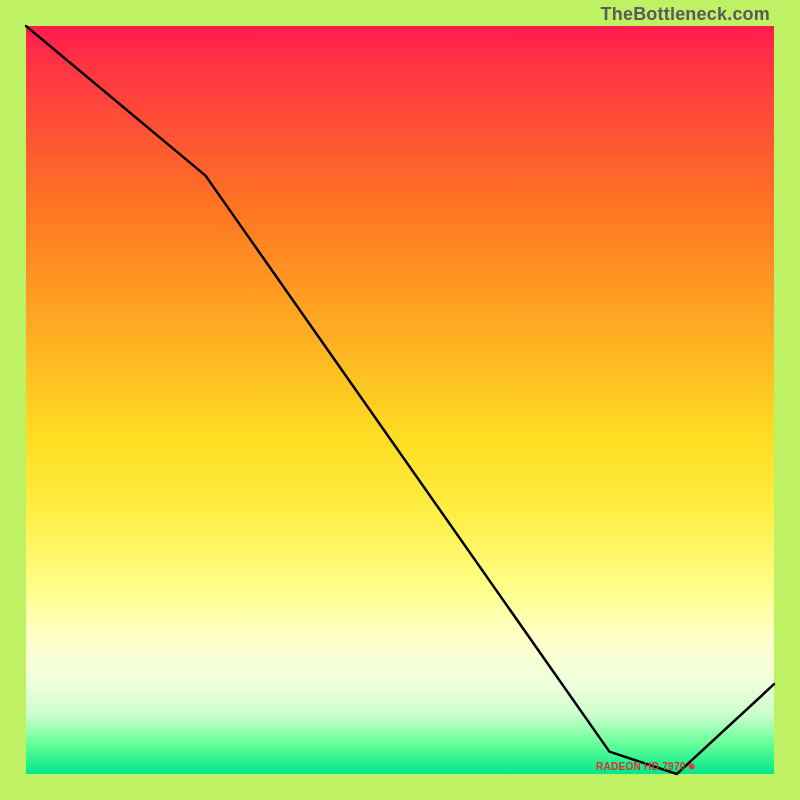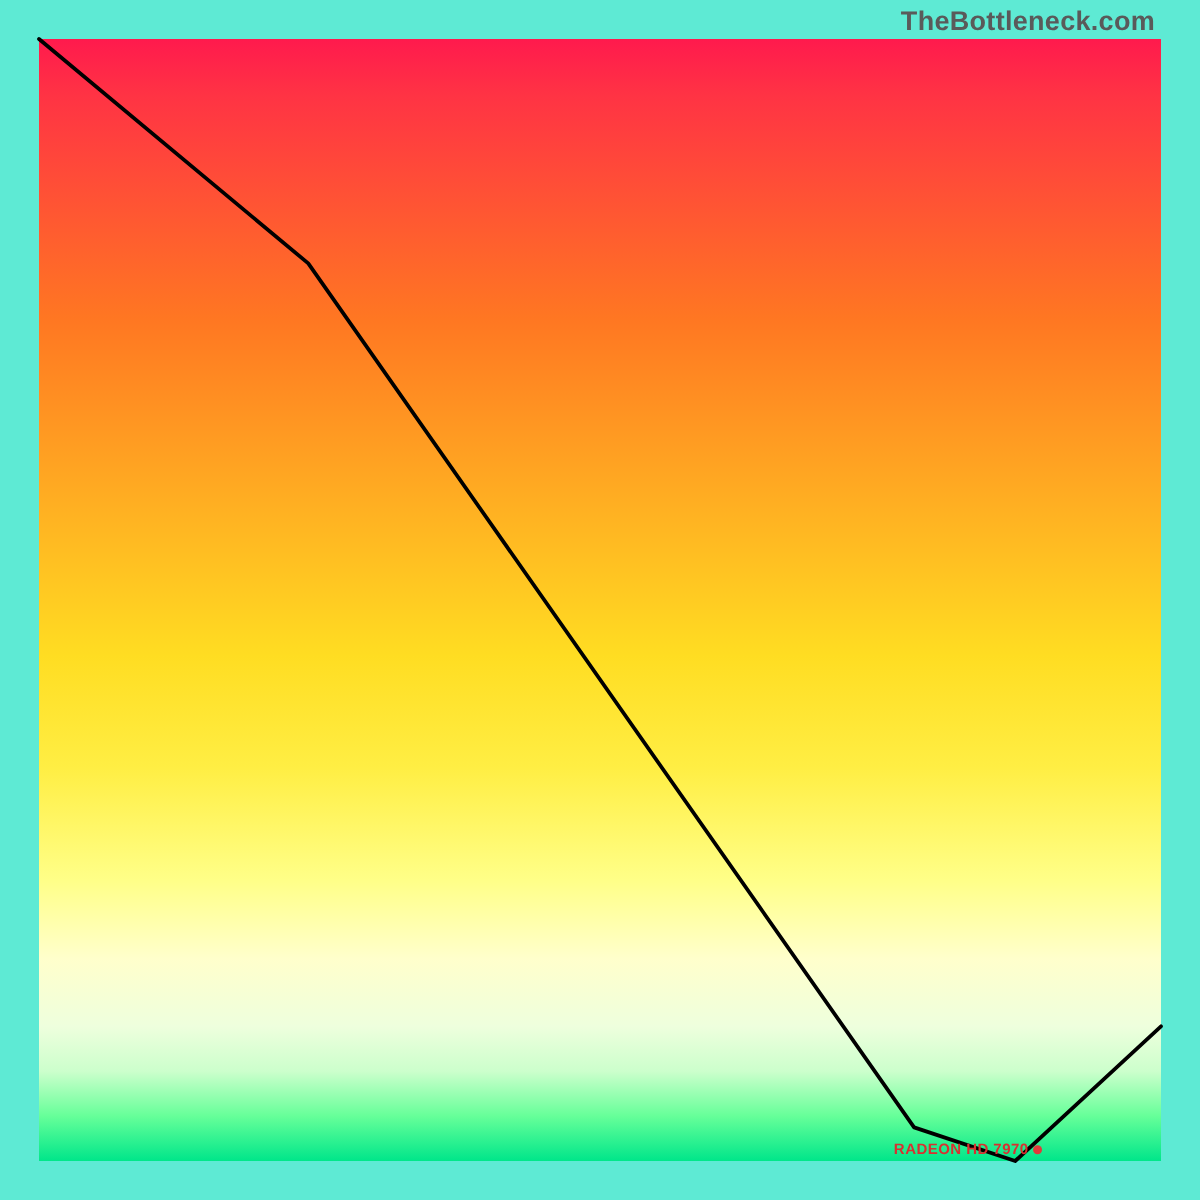--- a/index.html
+++ b/index.html
@@ -1,21 +1,21 @@
 <!DOCTYPE html>
 <html><head>
 <meta charset="utf-8">
 <style>
   * { margin: 0; padding: 0; box-sizing: border-box; }
   html, body { width: 800px; height: 800px; overflow: hidden; background: #000; }
   .chart-container {
     position: relative;
     width: 800px;
     height: 800px;
-    background: #5eead4;
+    background: #bef264;
   }
   .plot-area {
     position: absolute;
     left: 26px;
     top: 26px;
     width: 748px;
     height: 748px;
     background: linear-gradient(to bottom,
       #ff1a4d 0%,
       #ff3344 5%,

